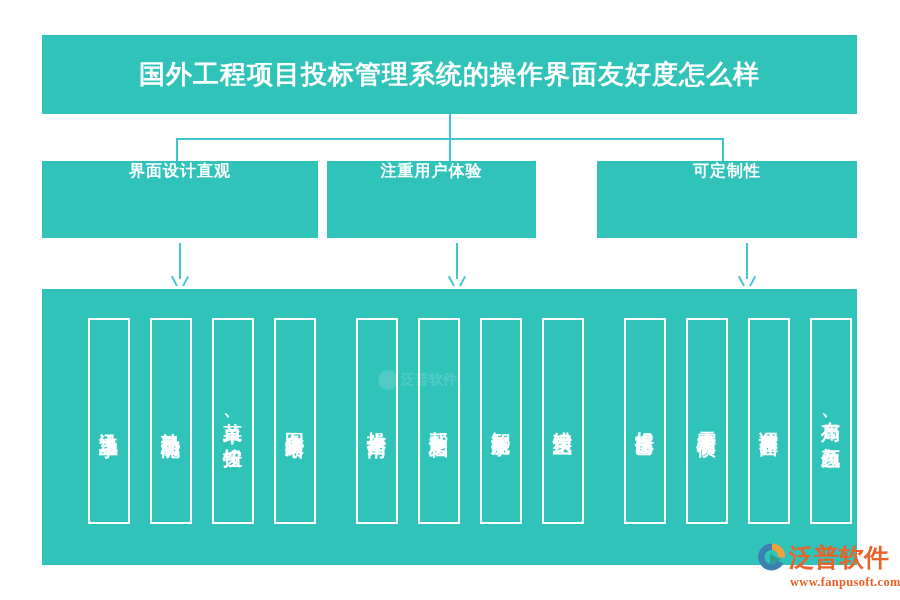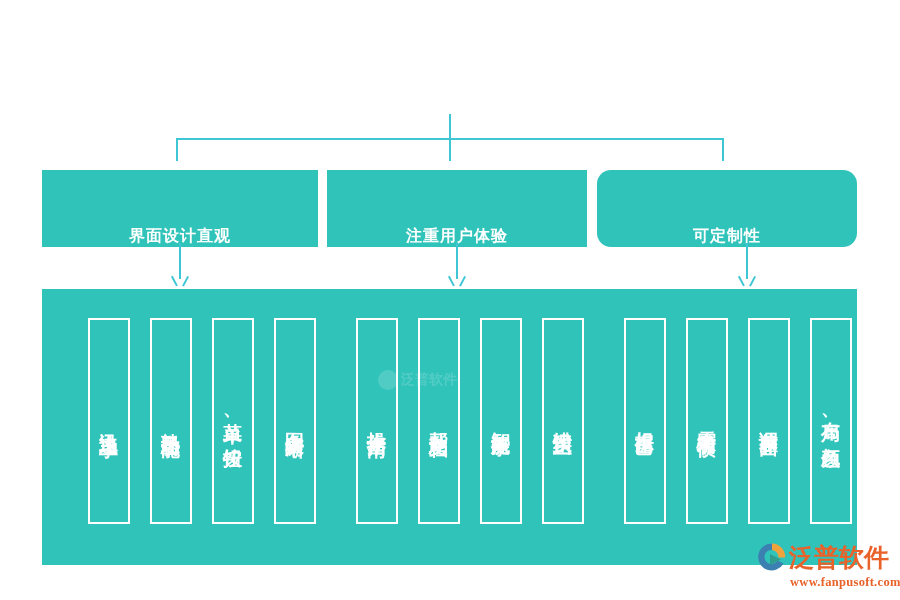--- a/index.html
+++ b/index.html
@@ -63,31 +63,31 @@
     width: 2px;
     height: 23px;
   }
   .conn-drop.d1 { left: 176px; }
   .conn-drop.d2 { left: 449px; }
   .conn-drop.d3 { left: 722px; }
 
   
   .cat-box {
     position: absolute;
-    top: 170px;
+    top: 161px;
     height: 77px;
     background: #30c3ba;
     display: flex;
-    align-items: flex-end;
+    align-items: flex-start;
     justify-content: center;
     box-sizing: border-box;
   }
   .cat-box.b1 { left: 42px;  width: 276px; }
-  .cat-box.b2 { left: 327px; width: 260px; }
-  .cat-box.b3 { left: 597px; width: 260px; border-radius: 14px; }
+  .cat-box.b2 { left: 327px; width: 209px; }
+  .cat-box.b3 { left: 597px; width: 260px; }
   .cat-label {
     color: #ffffff;
     font-size: 16px;
     font-weight: bold;
     letter-spacing: 1px;
     white-space: nowrap;
   }
 
   
   .arrow {
@@ -246,20 +246,23 @@
     margin-top: 1px;
     white-space: nowrap;
     font-family: "Liberation Serif", "DejaVu Serif", serif;
   }
 </style>
 </head>
 <body>
 
 <div id="stage">
 
+  <div class="title-banner">
+    <span class="title-text">国外工程项目投标管理系统的操作界面友好度怎么样</span>
+  </div>
 
   <div class="conn conn-v-main"></div>
   <div class="conn conn-h-bus"></div>
   <div class="conn conn-drop d1"></div>
   <div class="conn conn-drop d2"></div>
   <div class="conn conn-drop d3"></div>
 
   <div class="cat-box b1">
     <span class="cat-label">界面设计直观</span>
   </div>

